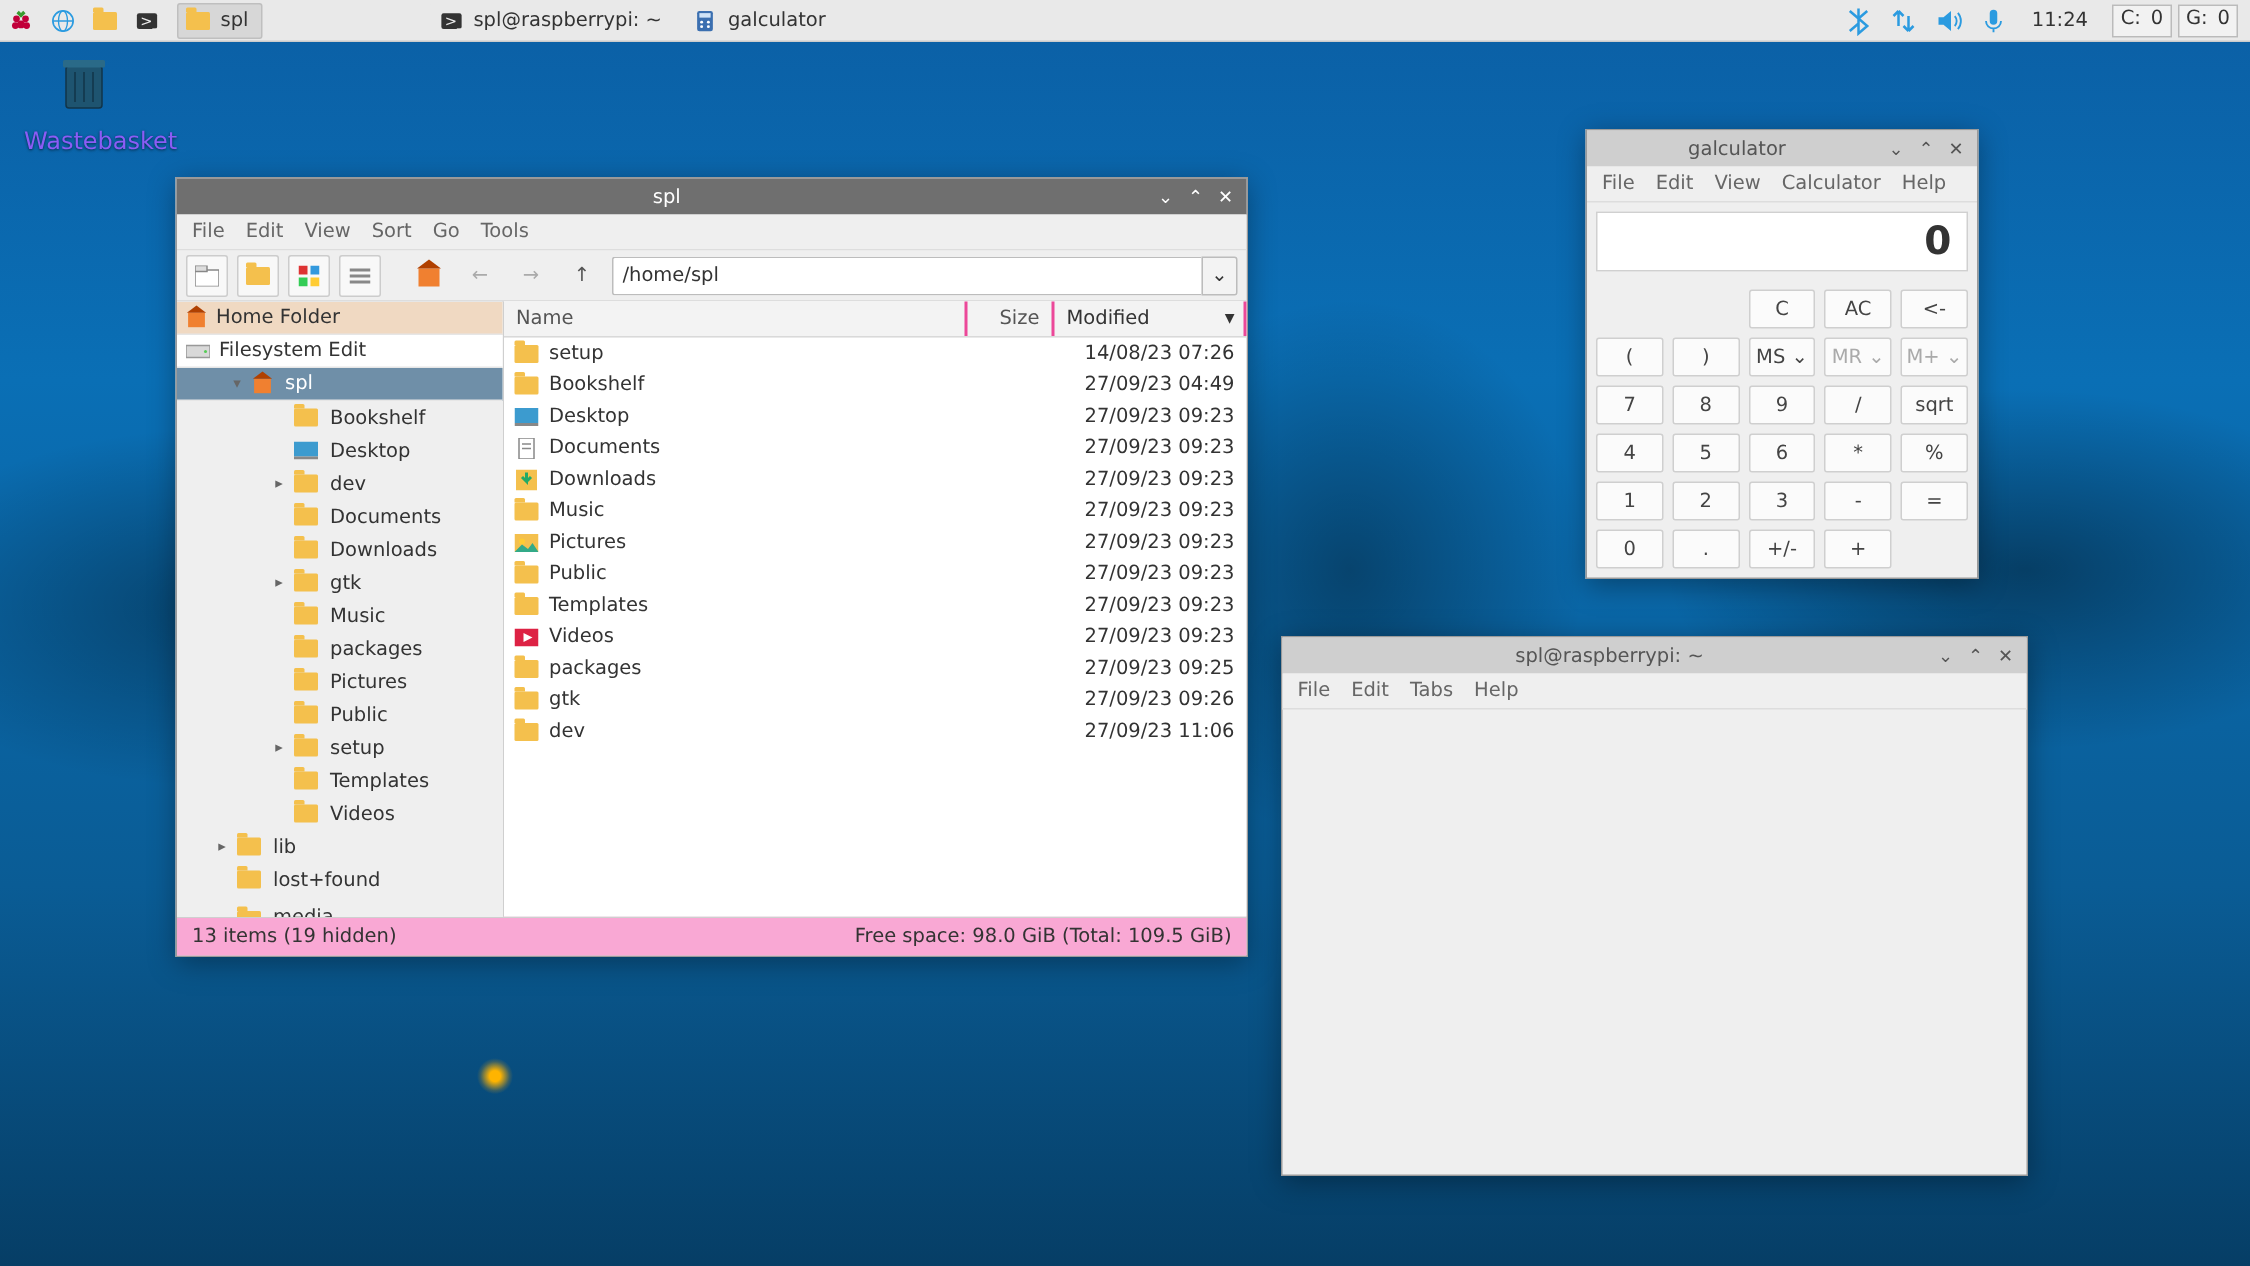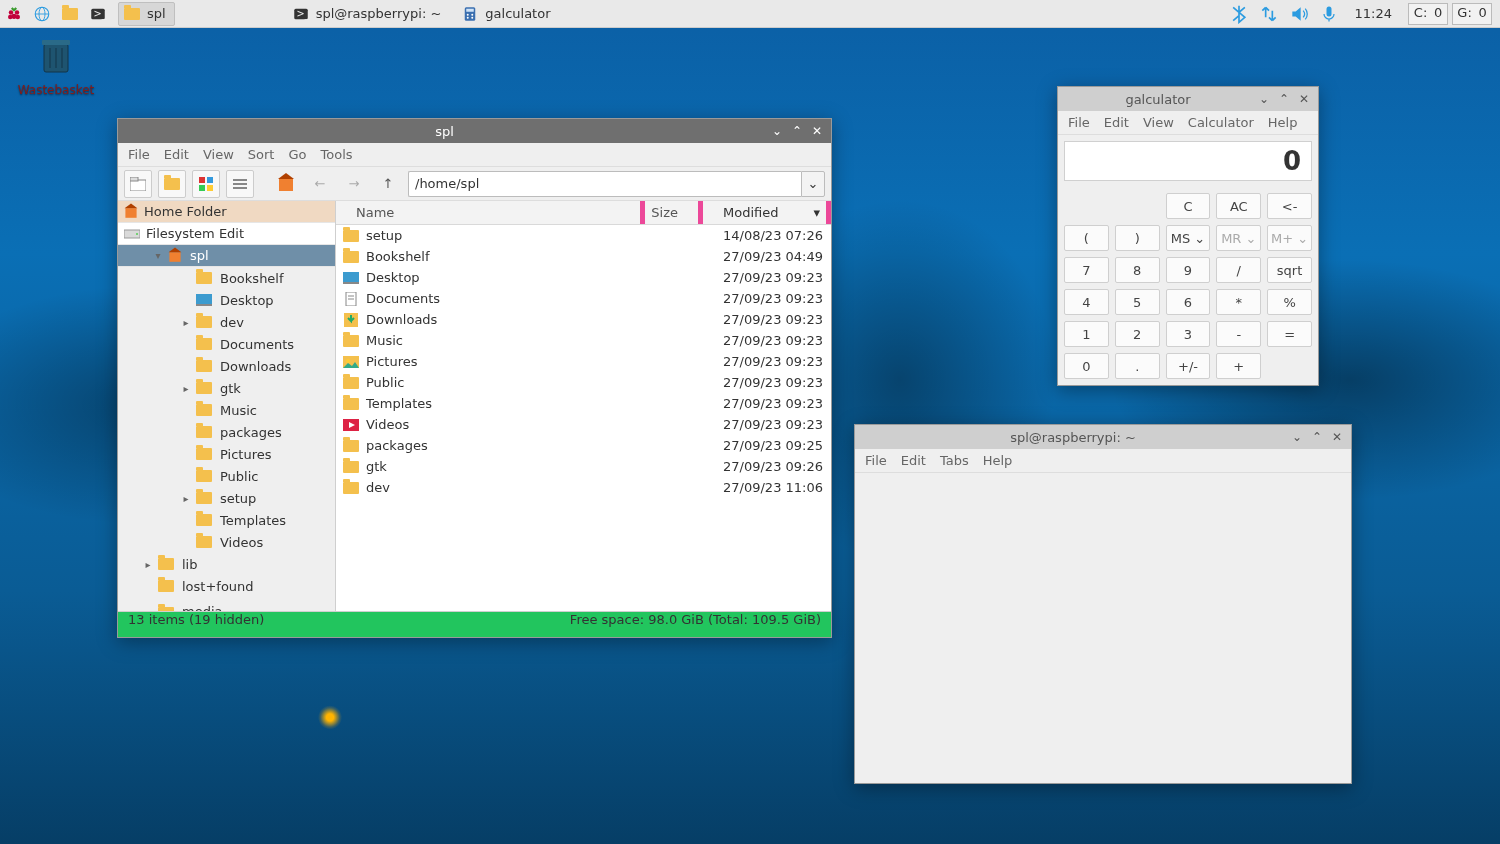--- a/index.html
+++ b/index.html
@@ -21,21 +21,21 @@
 .task-item.active{background:#d7d7d7;border-color:#bfbfbf}
 .task-item .ico{width:18px;height:18px;display:flex;align-items:center;justify-content:center}
 #taskbar-spacer{flex:1}
 #tray{display:flex;align-items:center;gap:10px;padding-right:8px}
 #tray .tray-ico{width:20px;height:20px;display:flex;align-items:center;justify-content:center}
 #clock{font-size:13px;padding:0 6px}
 .tray-box{height:22px;min-width:40px;border:1px solid #bbb;background:#f2f2f2;display:flex;align-items:baseline;justify-content:center;font-size:11px;padding:1px 4px;font-family:monospace}
 
 #desktop-icon{position:absolute;top:36px;left:16px;text-align:center;color:#cfe7f7;width:80px}
 #desktop-icon .trash{width:36px;height:40px;margin:0 auto 4px}
-#desktop-icon .lbl{font-size:12px;color:#7f1d1d;text-shadow:0 1px 2px rgba(0,0,0,.6)}
+#desktop-icon .lbl{font-size:16px;color:#8b5cf6;text-shadow:0 1px 2px rgba(0,0,0,.6)}
 
 .win{position:absolute;background:#efefef;border:1px solid #9a9a9a;box-shadow:0 4px 18px rgba(0,0,0,.35)}
 .titlebar{height:24px;background:#8b8b8b;color:#fff;display:flex;align-items:center;padding:0 6px;font-size:13px}
 .win.active .titlebar{background:#6f6f6f}
 .titlebar .title{flex:1;text-align:center;color:#fff}
 .titlebar .wbtn{width:16px;height:16px;margin-left:4px;display:flex;align-items:center;justify-content:center;color:#fff;font-size:12px}
 .menubar{height:24px;display:flex;align-items:center;gap:14px;padding:0 10px;background:#efefef;border-bottom:1px solid #ddd}
 .menubar span{color:#666}
 
 #fm{left:117px;top:118px;width:715px;height:520px}
@@ -48,31 +48,31 @@
 #fm .body{display:flex;height:410px}
 #fm .places{width:218px;border-right:1px solid #cfcfcf;background:#efefef;overflow-y:auto}
 .place-row{height:22px;display:flex;align-items:center;padding-left:6px;gap:6px;background:#fff;border-bottom:1px solid #e6e6e6}
 .place-row.hdr{background:#f0d9c2}
 .place-row.sel{background:#6f8fa8;color:#fff}
 .place-row.sel *{color:#fff}
 .tree-row{height:22px;display:flex;align-items:center;gap:4px}
 .tree-row .exp{width:12px;text-align:center;color:#666;font-size:10px}
 #fm .list{flex:1;background:#fff;display:flex;flex-direction:column}
 #fm .list .hdr{height:24px;display:flex;align-items:center;border-bottom:1px solid #d9d9d9;background:#f3f3f3}
-#fm .list .hdr .col{padding:0 20px;color:#555;border-right:5px solid #ec4899;height:100%;display:flex;align-items:center}
+#fm .list .hdr .col{padding:0 8px;color:#555;border-right:2px solid #ec4899;height:100%;display:flex;align-items:center}
 .col.name{flex:1}
 .col.size{width:58px;justify-content:flex-end}
 .col.mod{width:128px;justify-content:flex-start;position:relative}
 #fm .list .rows{flex:1;overflow-y:auto}
 .file-row{height:21px;display:flex;align-items:center;padding:0 6px}
 .file-row .fico{width:18px;height:16px;margin-right:6px;display:flex;align-items:center;justify-content:center}
 .file-row .fname{flex:1}
 .file-row .fsize{width:58px;text-align:right;padding-right:6px}
 .file-row .fmod{width:128px;text-align:right;padding-right:2px}
-#fm .status{height:26px;border-top:1px solid #cfcfcf;display:flex;align-items:flex-start;padding:0 10px;justify-content:space-between;background:#22c55e;font-size:13px;color:#444}
+#fm .status{height:26px;border-top:1px solid #cfcfcf;display:flex;align-items:center;padding:0 10px;justify-content:space-between;background:#f9a8d4;font-size:13px;color:#444}
 
 #calc{left:1057px;top:86px;width:262px}
 #calc .titlebar{background:#cfcfcf;color:#555}
 #calc .titlebar .title{color:#555}
 #calc .titlebar .wbtn{color:#555}
 #calc .display{margin:6px;height:40px;background:#fff;border:1px solid #d0d0d0;display:flex;align-items:center;justify-content:flex-end;padding:0 10px;font-size:26px;font-weight:600}
 #calc .grid{display:grid;grid-template-columns:repeat(5,1fr);gap:6px;padding:6px}
 #calc .grid .cbtn{height:26px;border:1px solid #cfcfcf;background:#fbfbfb;display:flex;align-items:center;justify-content:center;font-size:13px;color:#444;border-radius:2px}
 #calc .grid .cbtn.shift3{grid-column:3}
 #calc .grid .dim{color:#aaa}

